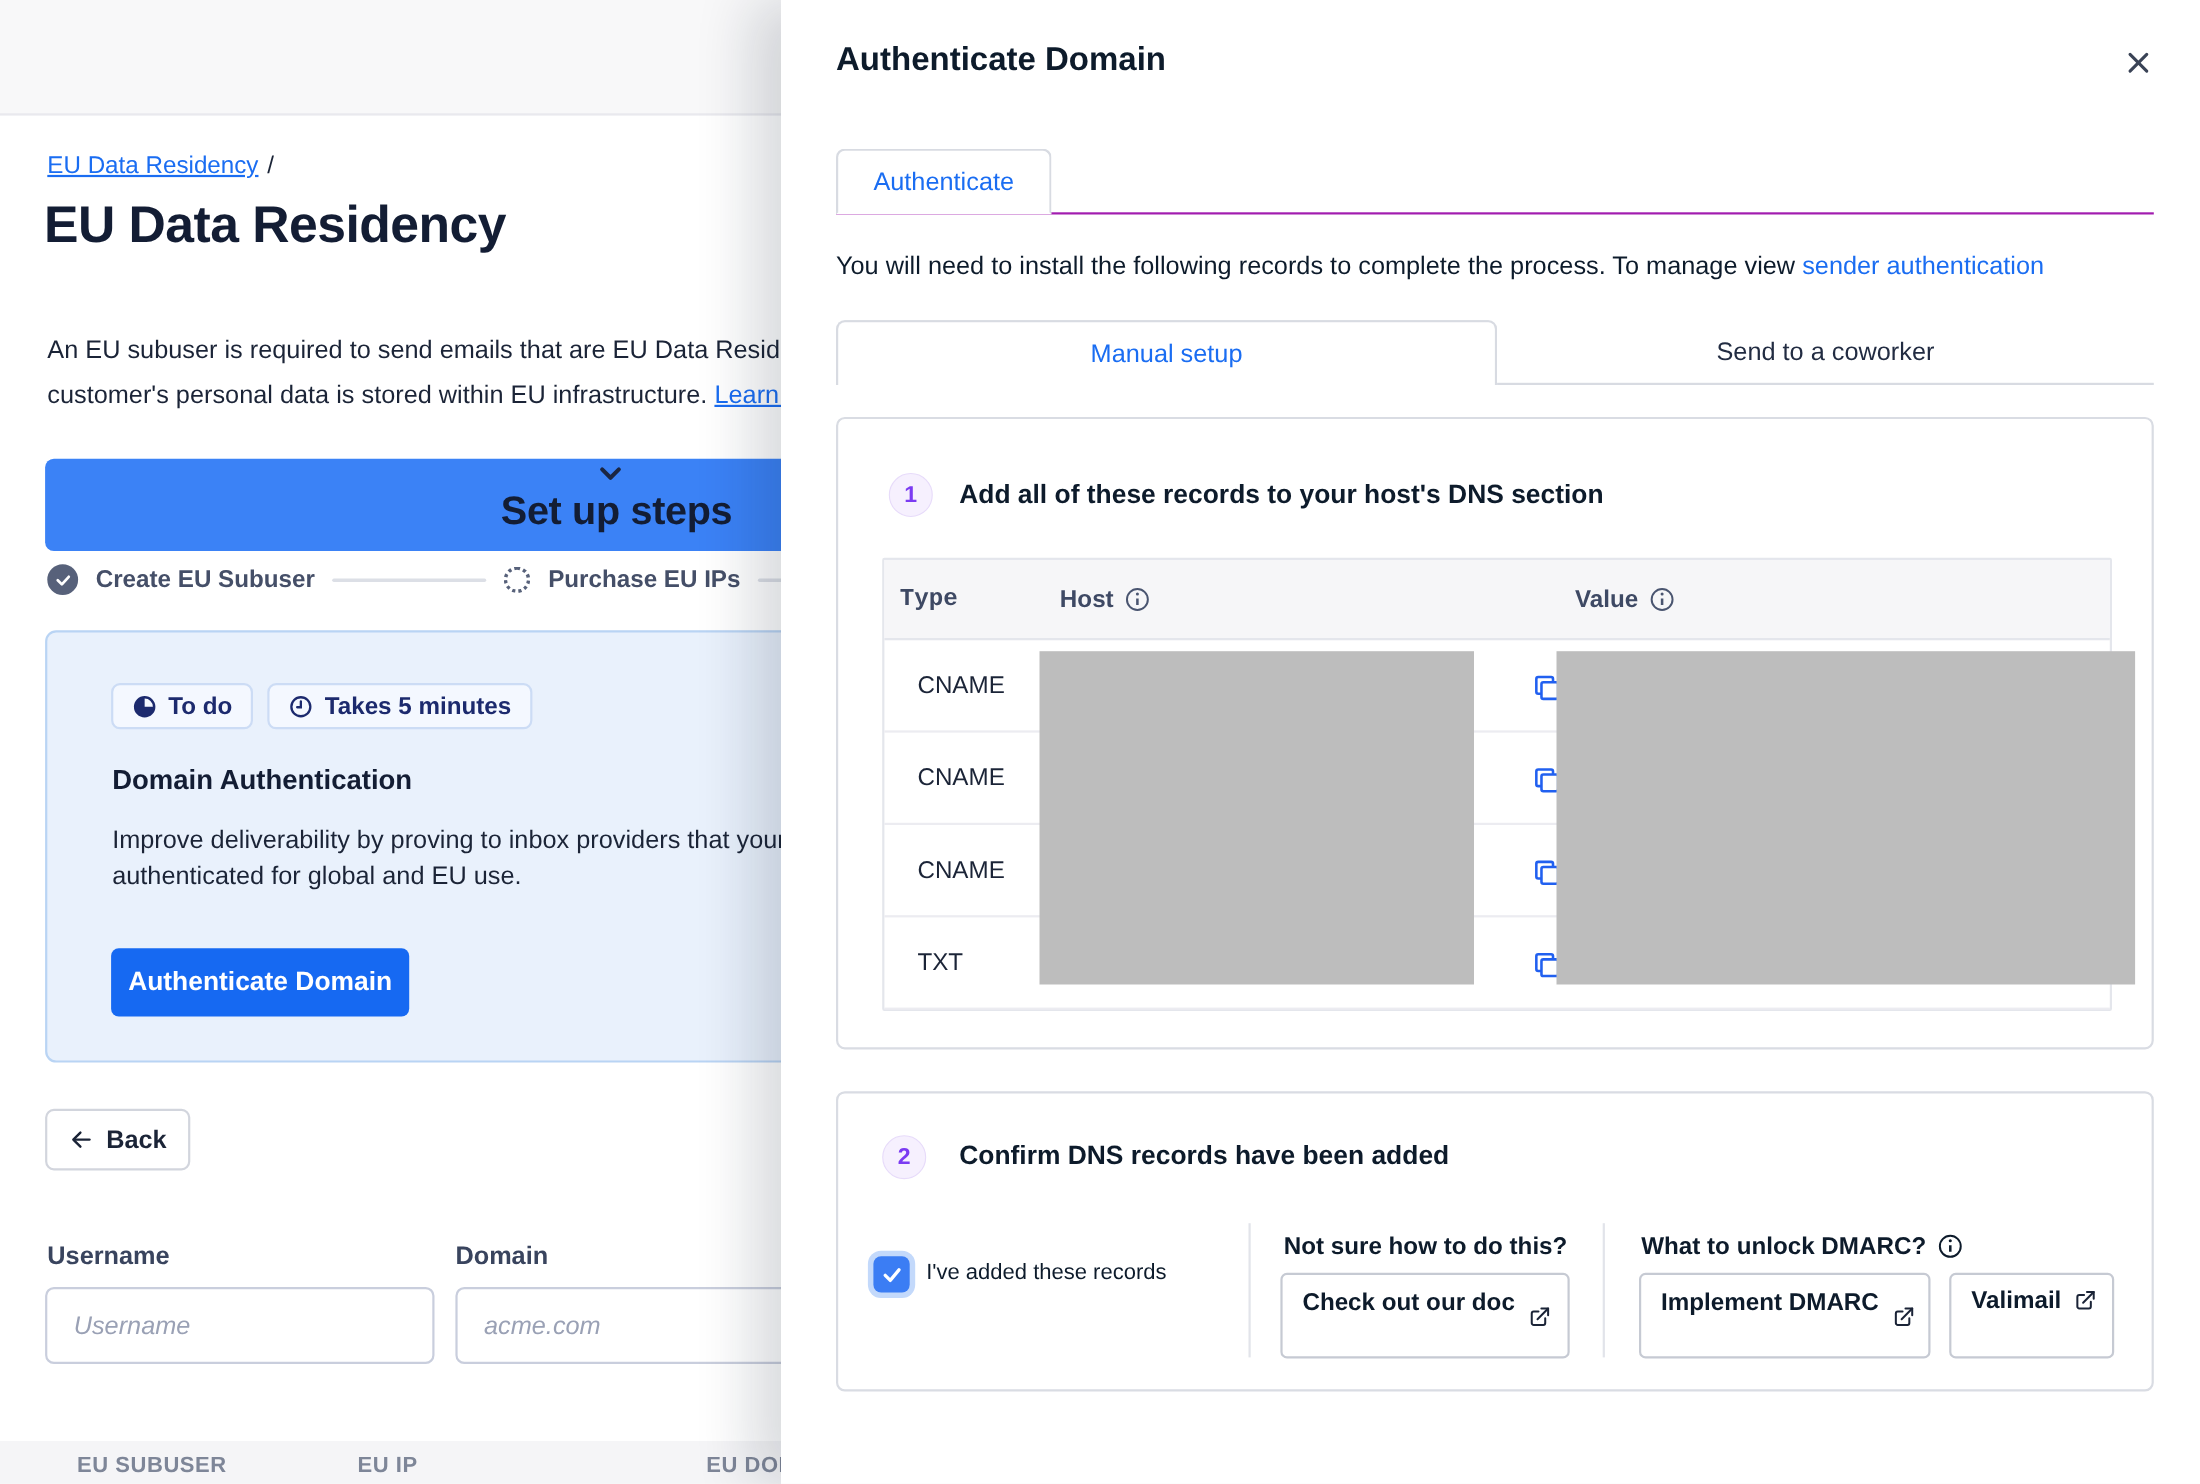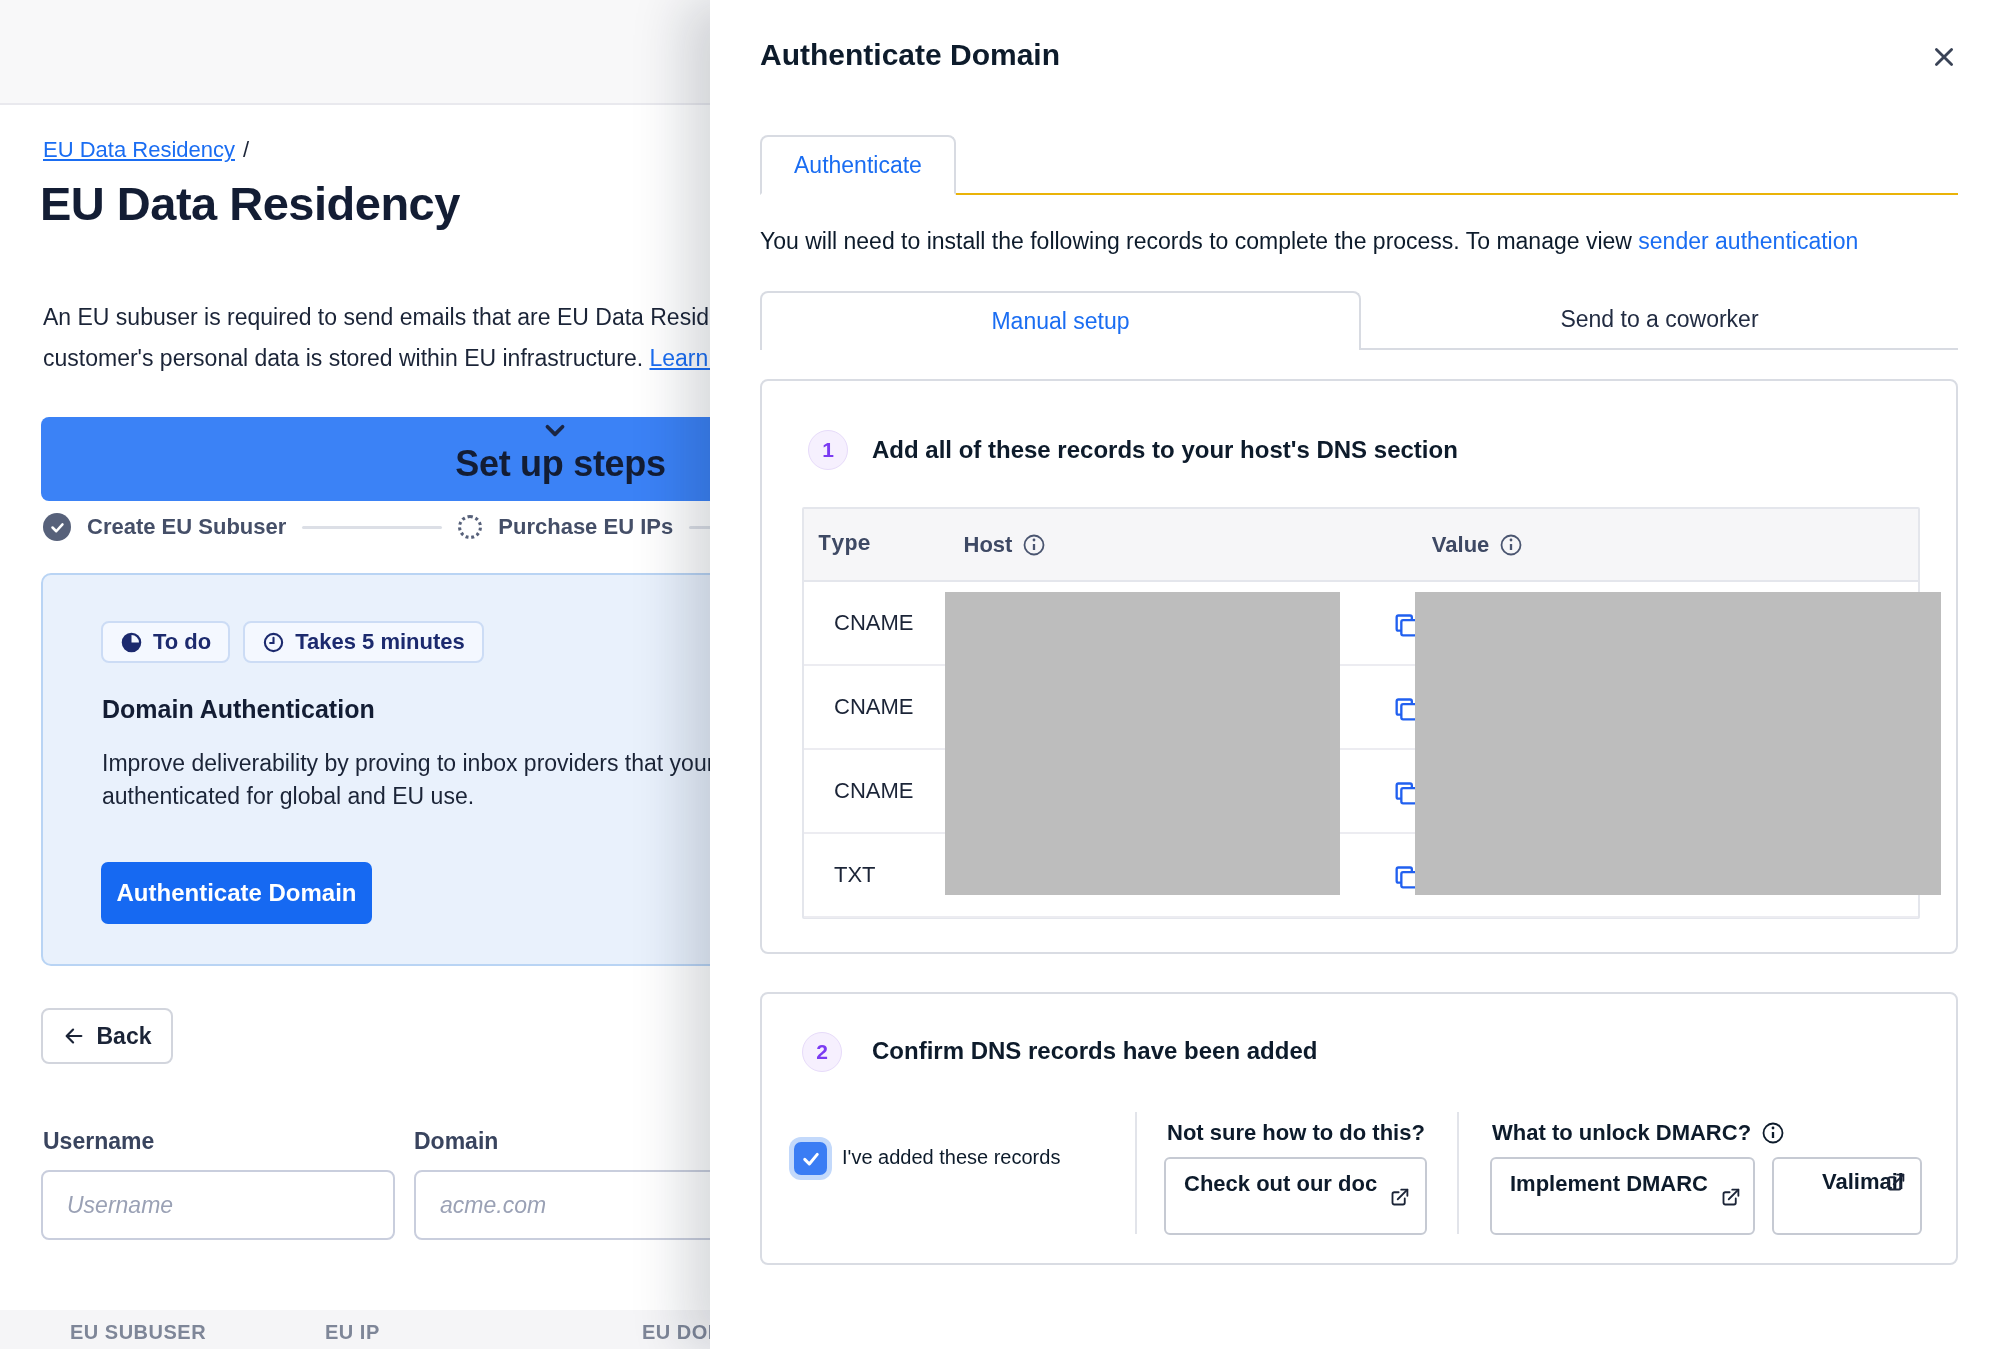--- a/index.html
+++ b/index.html
@@ -45,21 +45,21 @@
 
   .bottom-band { position:absolute; left:0; top:1310px; width:2000px; height:39px; background:#f5f5f7; }
   .bb-h { position:absolute; top:11px; font-size:20px; font-weight:700; color:#7e8698; letter-spacing:0.5px; white-space:nowrap; }
 
   
   .panel { position:absolute; left:710px; top:0; width:1290px; height:1349px; background:#ffffff; box-shadow:-26px 0 50px rgba(15,23,42,0.16); }
   .panel-title { position:absolute; left:50px; top:38px; font-size:30px; font-weight:700; color:#0d1b2b; }
   .close-btn { position:absolute; left:1216px; top:40px; width:36px; height:36px; background:none; border:none; cursor:pointer; color:#3a4356; }
   .close-btn svg { width:26px; height:26px; }
 
-  .tabstrip1 { position:absolute; left:50px; top:135px; width:1198px; height:60px; border-bottom:2px solid #eab308; }
+  .tabstrip1 { position:absolute; left:50px; top:135px; width:1198px; height:60px; border-bottom:2px solid #a21caf; }
   .tab-auth { display:inline-flex; align-items:center; justify-content:center; height:60px; padding:0 32px; margin-bottom:-2px; background:#fff; border:2px solid #d8dbe2; border-bottom:2px solid #ffffff; border-radius:8px 8px 0 0; font-size:23px; color:#1a6df2; cursor:pointer; position:relative; top:0; }
 
   .instruction { position:absolute; left:50px; top:228px; font-size:23px; color:#0d1b2b; white-space:nowrap; }
   .instruction a { color:#1a6df2; }
 
   .tabstrip2 { position:absolute; left:50px; top:291px; width:1198px; height:59px; display:flex; }
   .tab2 { flex:1; display:flex; align-items:center; justify-content:center; font-size:23px; cursor:pointer; }
   .tab2.active { color:#1a6df2; background:#fff; border:2px solid #d8dbe2; border-bottom:none; border-radius:8px 8px 0 0; }
   .tab2.inactive { color:#222c42; border-bottom:2px solid #d8dbe2; }
 
@@ -91,21 +91,21 @@
   .vdiv { position:absolute; top:118px; width:2px; height:122px; background:#e2e4ea; }
   .col-title { position:absolute; top:126px; font-size:22px; font-weight:700; color:#0d1b2b; white-space:nowrap; display:flex; align-items:center; gap:10px; }
   .link-btn { position:absolute; top:163px; height:78px; background:#fff; border:2px solid #c6cad3; border-radius:6px; cursor:pointer; font-family:inherit; font-size:22px; font-weight:700; color:#0d1b2b; text-align:left; }
   .link-btn .txt { position:absolute; left:18px; top:10px; line-height:29px; }
   .ext-ic { position:absolute; width:21px; height:21px; color:#1b2437; }
   .btn-doc { left:402px; width:263px; }
   .btn-doc .ext-ic { left:223px; top:28px; }
   .btn-dmarc { left:728px; width:265px; }
   .btn-dmarc .ext-ic { left:228px; top:28px; }
   .btn-valimail { left:1010px; width:150px; }
-  .btn-valimail .txt { top:8px;margin-left:30px; }
+  .btn-valimail .txt { top:8px; }
   .btn-valimail .ext-ic { left:111px; top:13px; }
 </style>
 </head>
 <body>
 
 <div class="stage">
 
   <div class="topbar"></div>
 
   <div class="breadcrumb">

